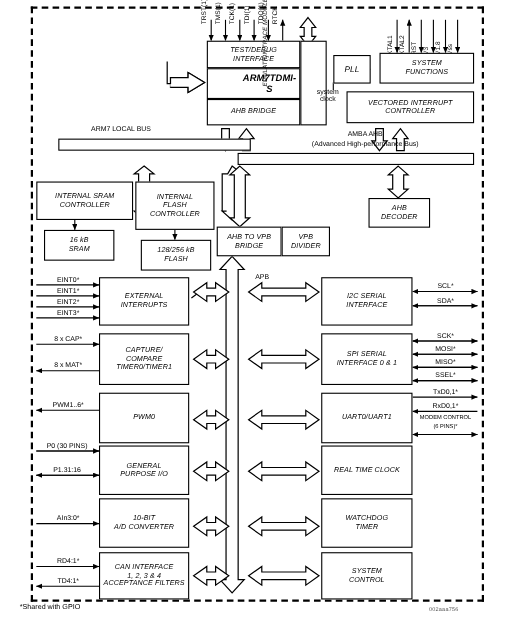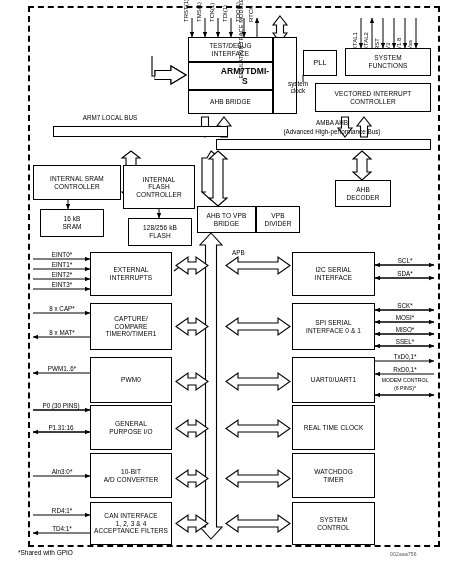--- a/index.html
+++ b/index.html
@@ -7,21 +7,21 @@
        font-family:"Liberation Sans","DejaVu Sans",sans-serif;
        color:#000;overflow:hidden;}
   #stage{position:absolute;left:0;top:0;width:468px;height:572px;}
   .abs{position:absolute;}
   
   .chip-border{border:2px dashed #000;box-sizing:border-box;}
   
   .box{box-sizing:border-box;border:1.4px solid #000;background:#fff;
        display:flex;align-items:center;justify-content:center;text-align:center;
        font-size:6.5px;line-height:1.18;letter-spacing:.1px;padding:1px;}
-  .box.thick{border-width:1.8px;}
+  .box.thick{border-width:1.8px;font-style:italic;}
   .box .ln{display:block;}
   
   .busbar{box-sizing:border-box;border:1.4px solid #000;background:#fff;}
   .lbl{font-size:6.3px;line-height:1.15;text-align:center;white-space:nowrap;}
   .vlabel{font-size:6px;white-space:nowrap;transform-origin:left bottom;
           transform:rotate(-90deg);}
   .foot{font-size:6.5px;}
   .figid{font-size:5px;color:#555;letter-spacing:.2px;}
   svg{position:absolute;left:0;top:0;overflow:visible;}
   .ar{fill:#fff;stroke:#000;stroke-width:1.1;}

